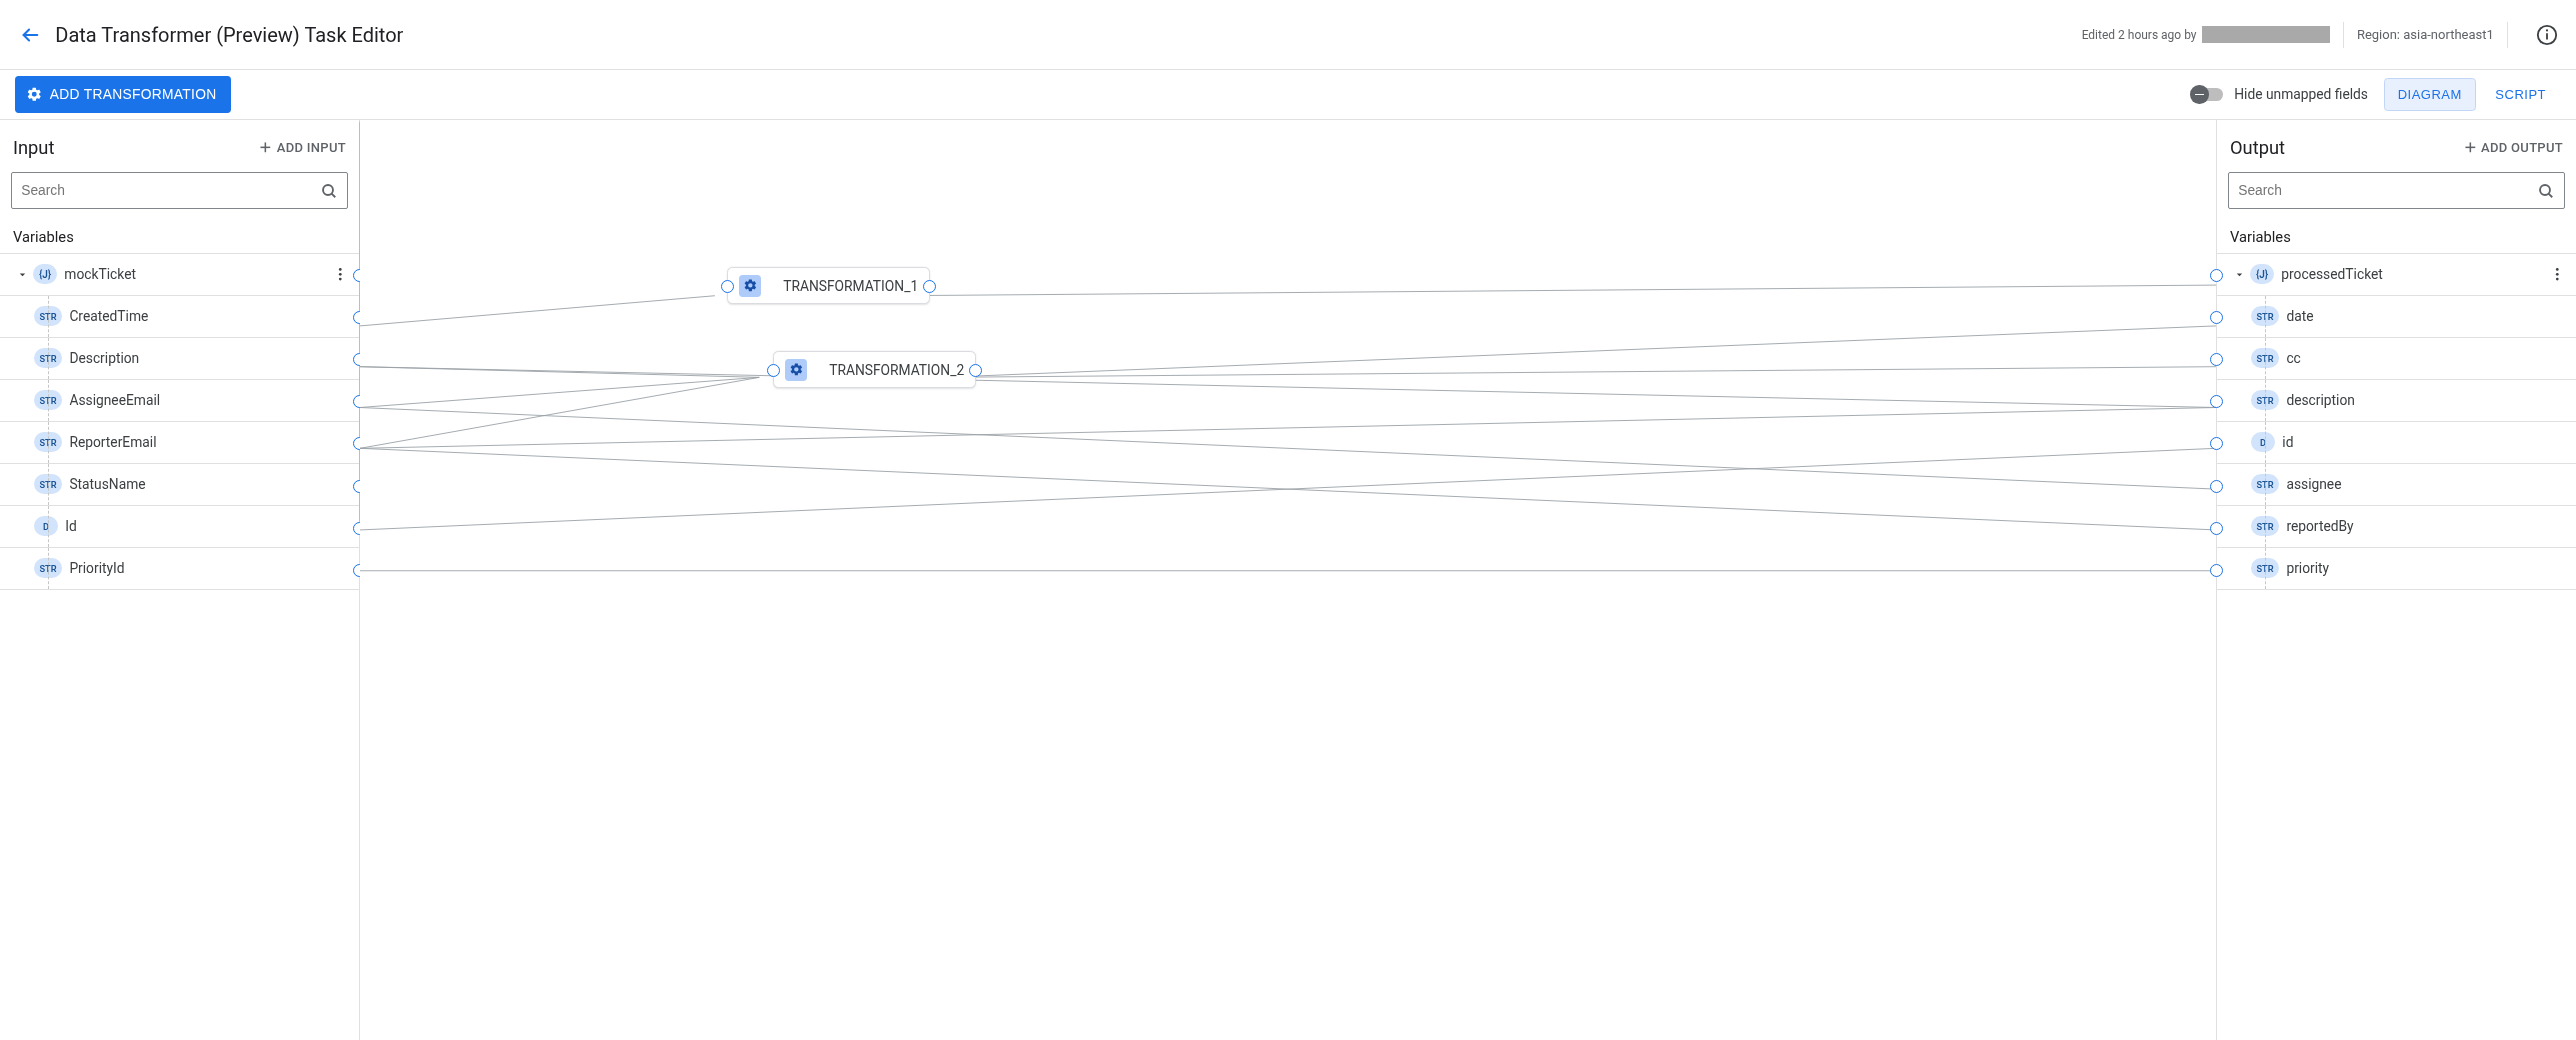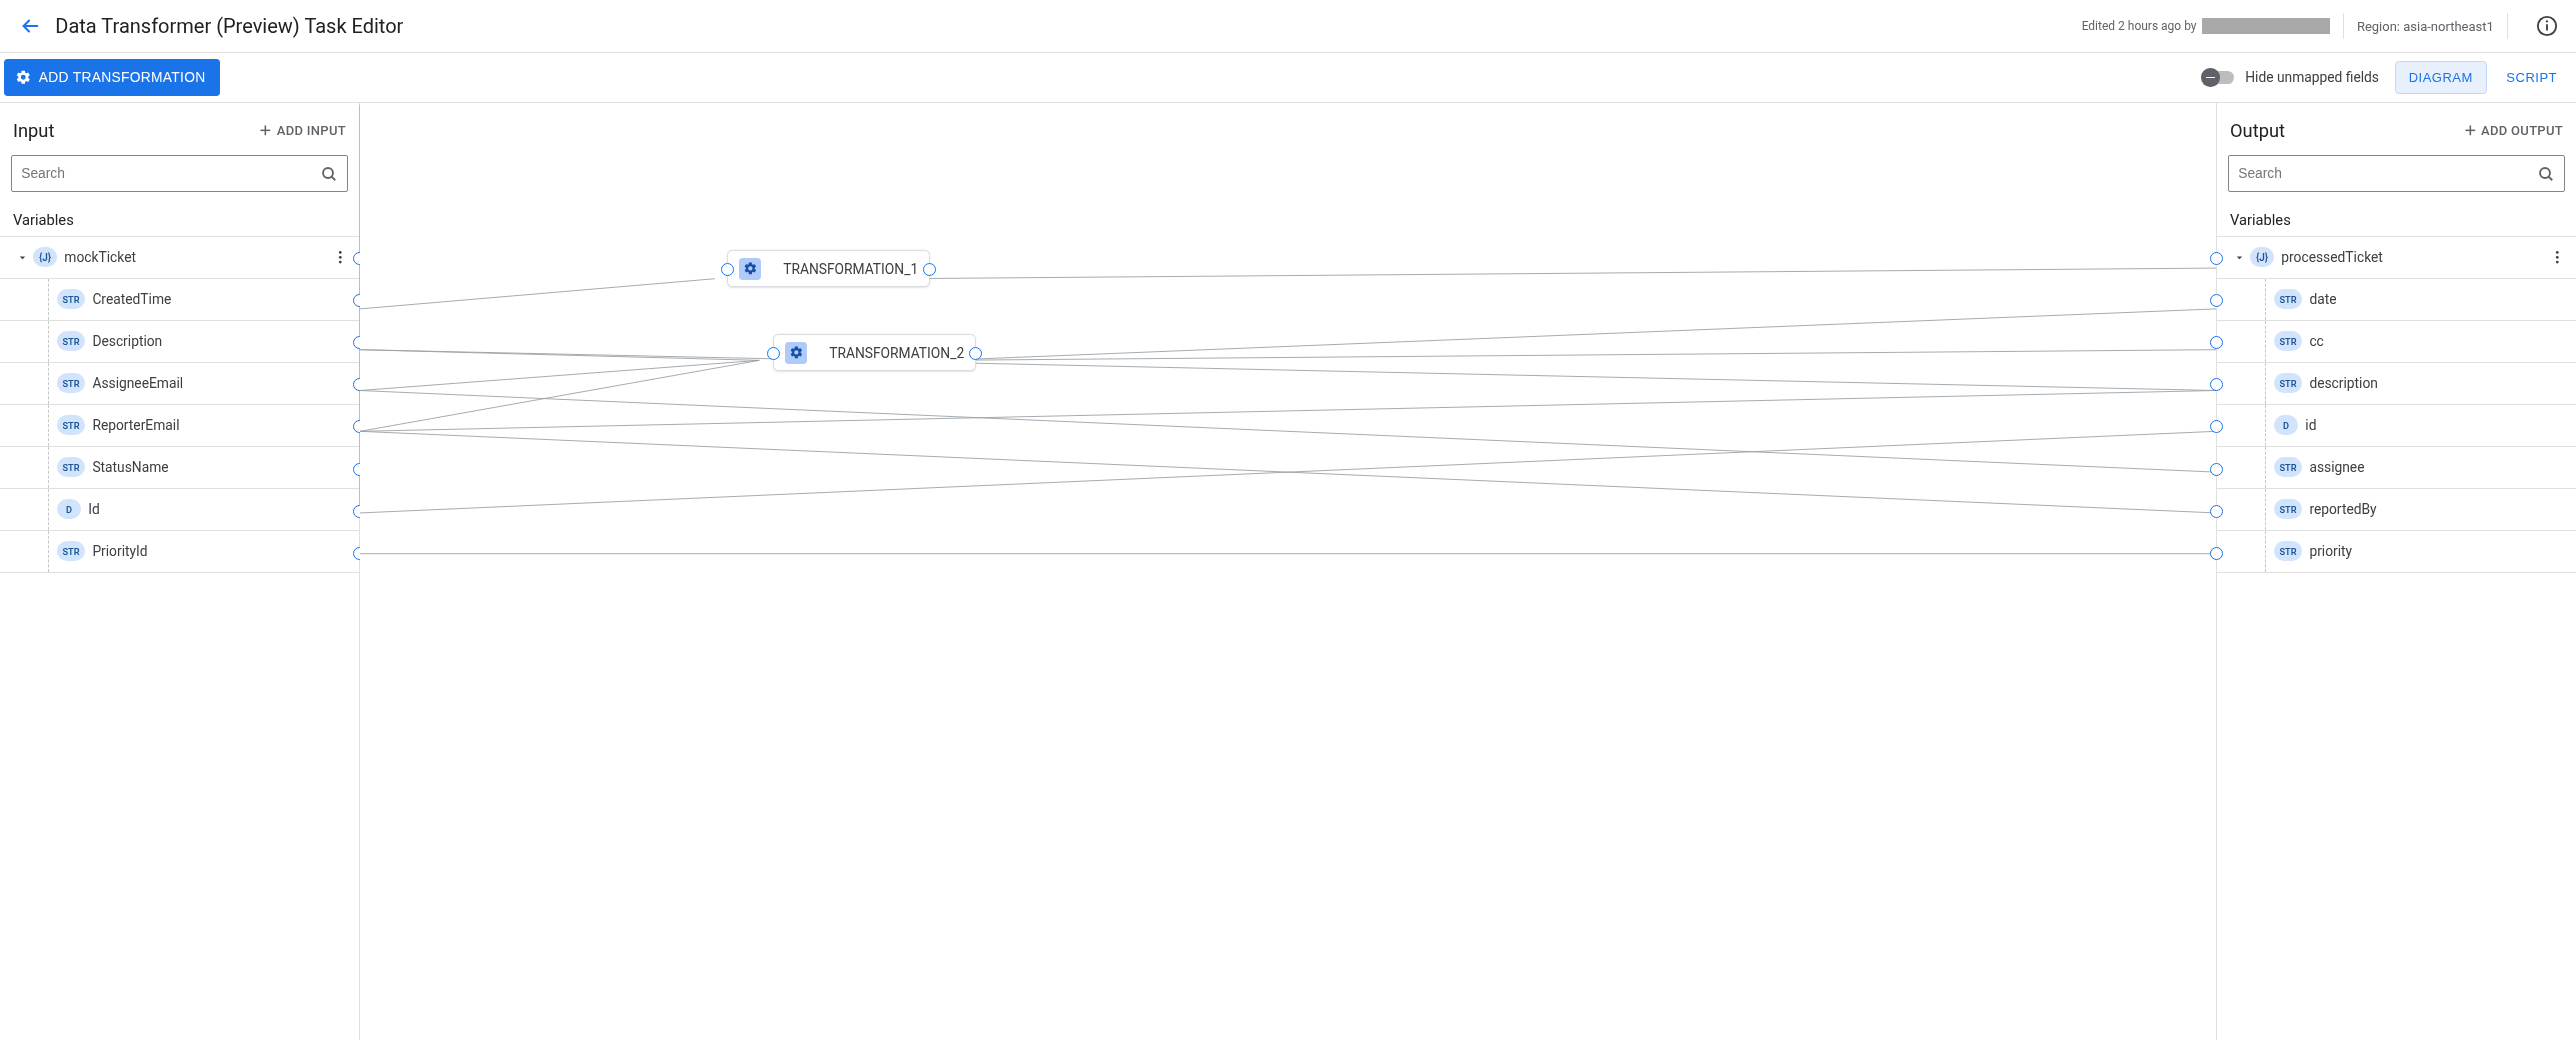--- a/index.html
+++ b/index.html
@@ -11,21 +11,21 @@
   width: 2576px;
   height: 1040px;
   overflow: hidden;
 }
 .wrapper { transform-origin: top left; }
 
 
 .header {
   display: flex;
   align-items: center;
-  height: 53px;
+  height: 70px;
   border-bottom: 0.9px solid #e0e0e0;
   padding: 0 11px;
 }
 .back-btn {
   width: 37px; height: 37px;
   display: flex; align-items: center; justify-content: center;
   border-radius: 50%;
   cursor: pointer;
   color: #1a73e8;
 }
@@ -55,21 +55,21 @@
   color: #3c4043;
   margin-left: 7.3px;
 }
 
 
 .toolbar {
   display: flex;
   align-items: center;
   height: 50px;
   border-bottom: 0.9px solid #e0e0e0;
-  padding: 0 4px;
+  padding: 0 15px;
 }
 .add-transformation {
   background: #1a73e8;
   color: #fff;
   border: none;
   border-radius: 3.7px;
   height: 37px;
   padding: 0 14.7px 0 11px;
   font-size: 13.8px;
   font-weight: 500;
@@ -167,21 +167,21 @@
   border-top: 0.9px solid #e0e0e0;
 }
 .tree-row {
   display: flex; align-items: center;
   height: 42px;
   border-bottom: 0.9px solid #e0e0e0;
   padding-right: 7.3px;
   position: relative;
 }
 .tree-row.parent { padding-left: 11px; }
-.tree-row.child { padding-left: 57px; }
+.tree-row.child { padding-left: 34px; }
 .caret {
   width: 22px; height: 22px;
   display: flex; align-items: center; justify-content: center;
   cursor: pointer;
   color: #3c4043;
 }
 .type-badge {
   min-width: 24px; height: 20px;
   border-radius: 10px;
   background: #d2e3fc;

